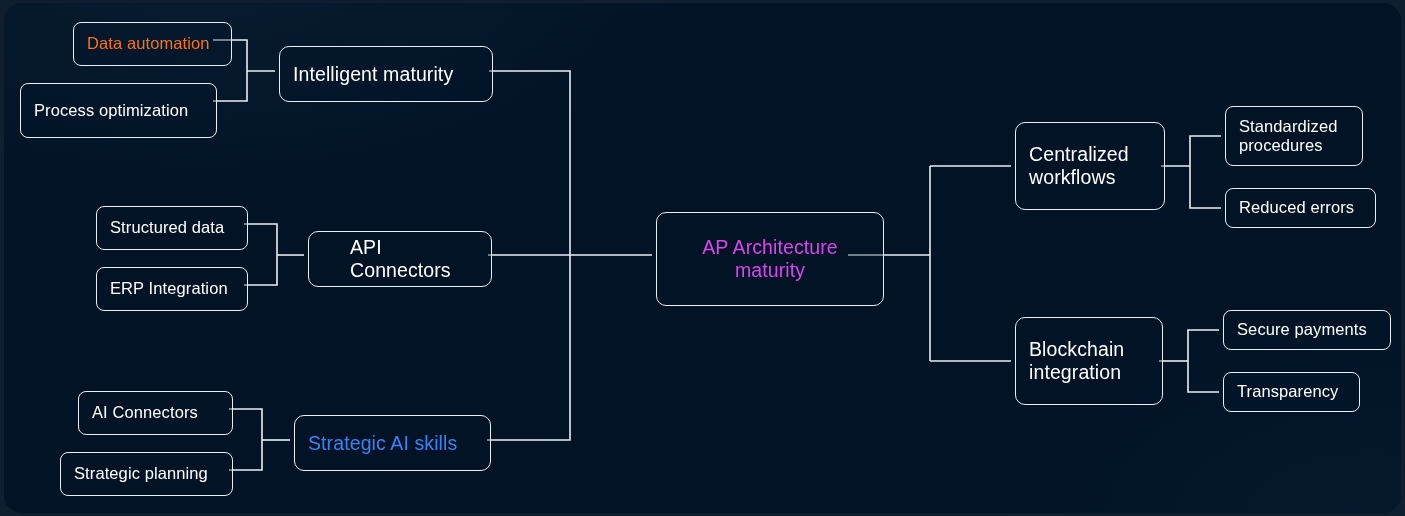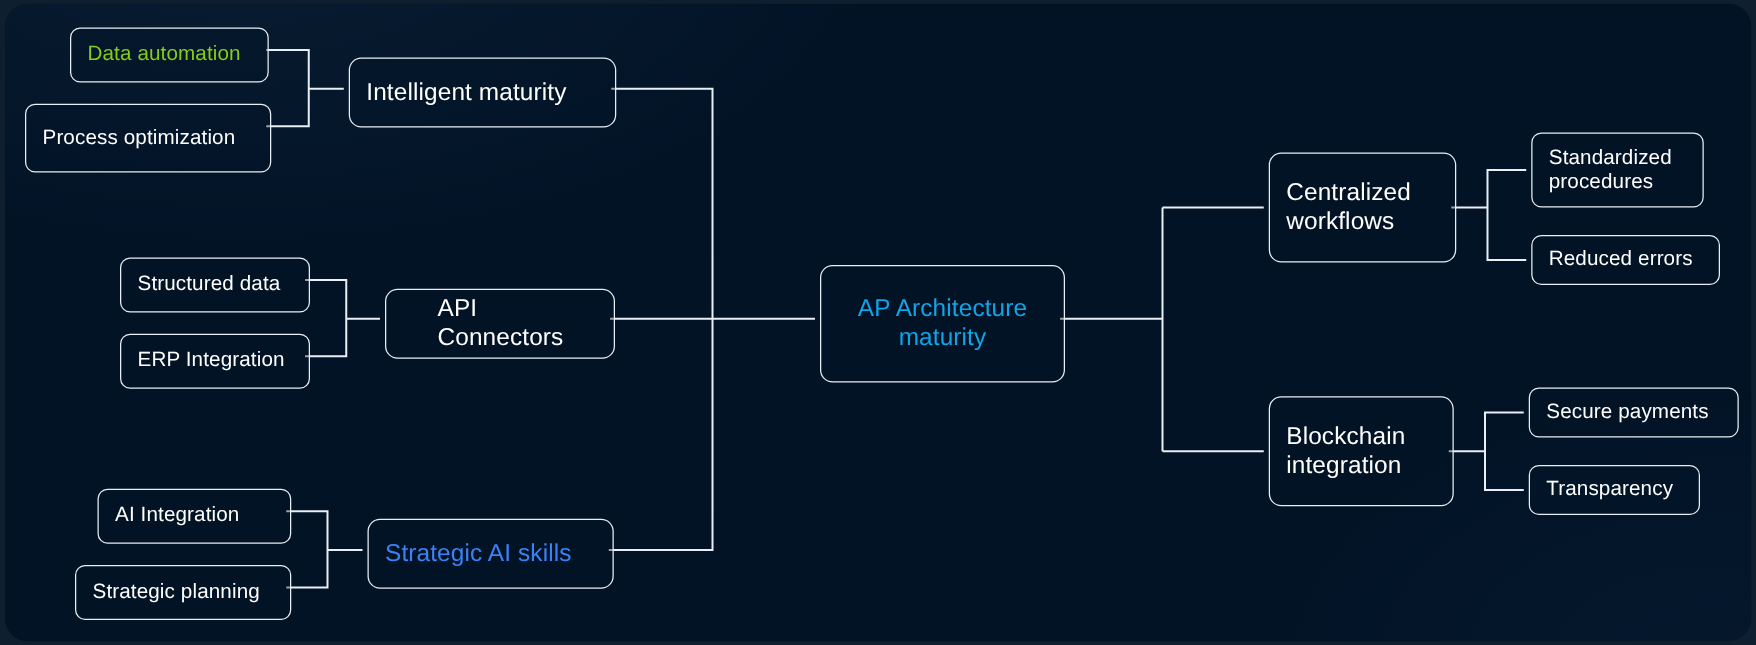--- a/index.html
+++ b/index.html
@@ -91,32 +91,32 @@
         <path d="M 926 358 L 1007 358"></path>
 
         <path d="M 1157 163 L 1186 163"></path>
         <path d="M 1217 133 L 1186 133 L 1186 205 L 1217 205"></path>
 
         <path d="M 1155 358 L 1184 358"></path>
         <path d="M 1215 327 L 1184 327 L 1184 389 L 1215 389"></path>
       </g>
     </svg>
 
-    <div class="node root center-txt" style="left: 652px; top: 209px; width: 196px; height: 94px; border-color: rgb(233, 239, 244); color: #0ea5e9;">AP Architecture
+    <div class="node root center-txt" style="left: 652px; top: 209px; width: 228px; height: 94px; border-color: rgb(233, 239, 244); color: #d946ef;">AP Architecture
 maturity</div>
 
     <div class="node branch" style="left: 275px; top: 43px; width: 214px; height: 56px; border-color: rgb(233, 239, 244); color: rgb(255, 255, 255);">Intelligent maturity</div>
     <div class="node branch" style="left: 304px; top: 228px; width: 184px; height: 56px; border-color: rgb(233, 239, 244); color: rgb(255, 255, 255); padding-left: 41px;">API Connectors</div>
     <div class="node branch" style="left: 290px; top: 412px; width: 197px; height: 56px; border-color: rgb(233, 239, 244); color: #3b82f6;">Strategic AI skills</div>
 
-    <div class="node leaf" style="left: 52px; top: 19px; width: 159px; height: 44px; border-color: rgb(233, 239, 244); color: #84cc16;">Data automation</div>
+    <div class="node leaf" style="left: 69px; top: 19px; width: 159px; height: 44px; border-color: rgb(233, 239, 244); color: #f97316;">Data automation</div>
     <div class="node leaf" style="left: 16px; top: 80px; width: 197px; height: 55px; border-color: rgb(233, 239, 244); color: rgb(255, 255, 255);">Process optimization</div>
     <div class="node leaf" style="left: 92px; top: 203px; width: 152px; height: 44px; border-color: rgb(233, 239, 244); color: rgb(255, 255, 255);">Structured data</div>
     <div class="node leaf" style="left: 92px; top: 264px; width: 152px; height: 44px; border-color: rgb(233, 239, 244); color: rgb(255, 255, 255);">ERP Integration</div>
-    <div class="node leaf" style="left: 74px; top: 388px; width: 155px; height: 44px; border-color: rgb(233, 239, 244); color: rgb(255, 255, 255);">AI Integration</div>
+    <div class="node leaf" style="left: 74px; top: 388px; width: 155px; height: 44px; border-color: rgb(233, 239, 244); color: rgb(255, 255, 255);">AI Connectors</div>
     <div class="node leaf" style="left: 56px; top: 449px; width: 173px; height: 44px; border-color: rgb(233, 239, 244); color: rgb(255, 255, 255);">Strategic planning</div>
 
     <div class="node branch" style="left: 1011px; top: 119px; width: 150px; height: 88px; border-color: rgb(233, 239, 244); color: rgb(255, 255, 255);">Centralized
 workflows</div>
     <div class="node branch" style="left: 1011px; top: 314px; width: 148px; height: 88px; border-color: rgb(233, 239, 244); color: rgb(255, 255, 255);">Blockchain
 integration</div>
 
     <div class="node leaf" style="left: 1221px; top: 103px; width: 138px; height: 60px; border-color: rgb(233, 239, 244); color: rgb(255, 255, 255);">Standardized
 procedures</div>
     <div class="node leaf" style="left: 1221px; top: 185px; width: 151px; height: 40px; border-color: rgb(233, 239, 244); color: rgb(255, 255, 255);">Reduced errors</div>

